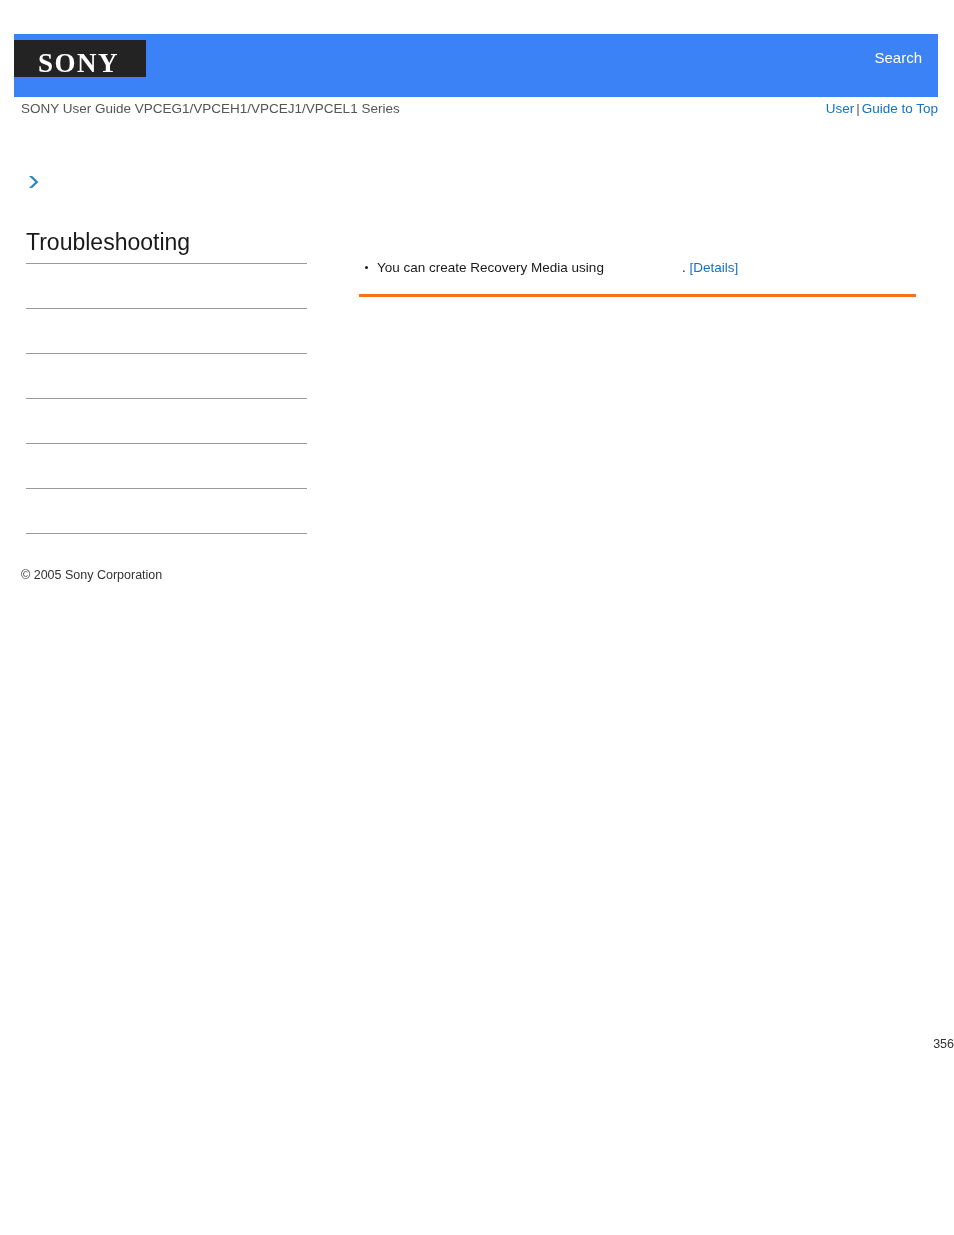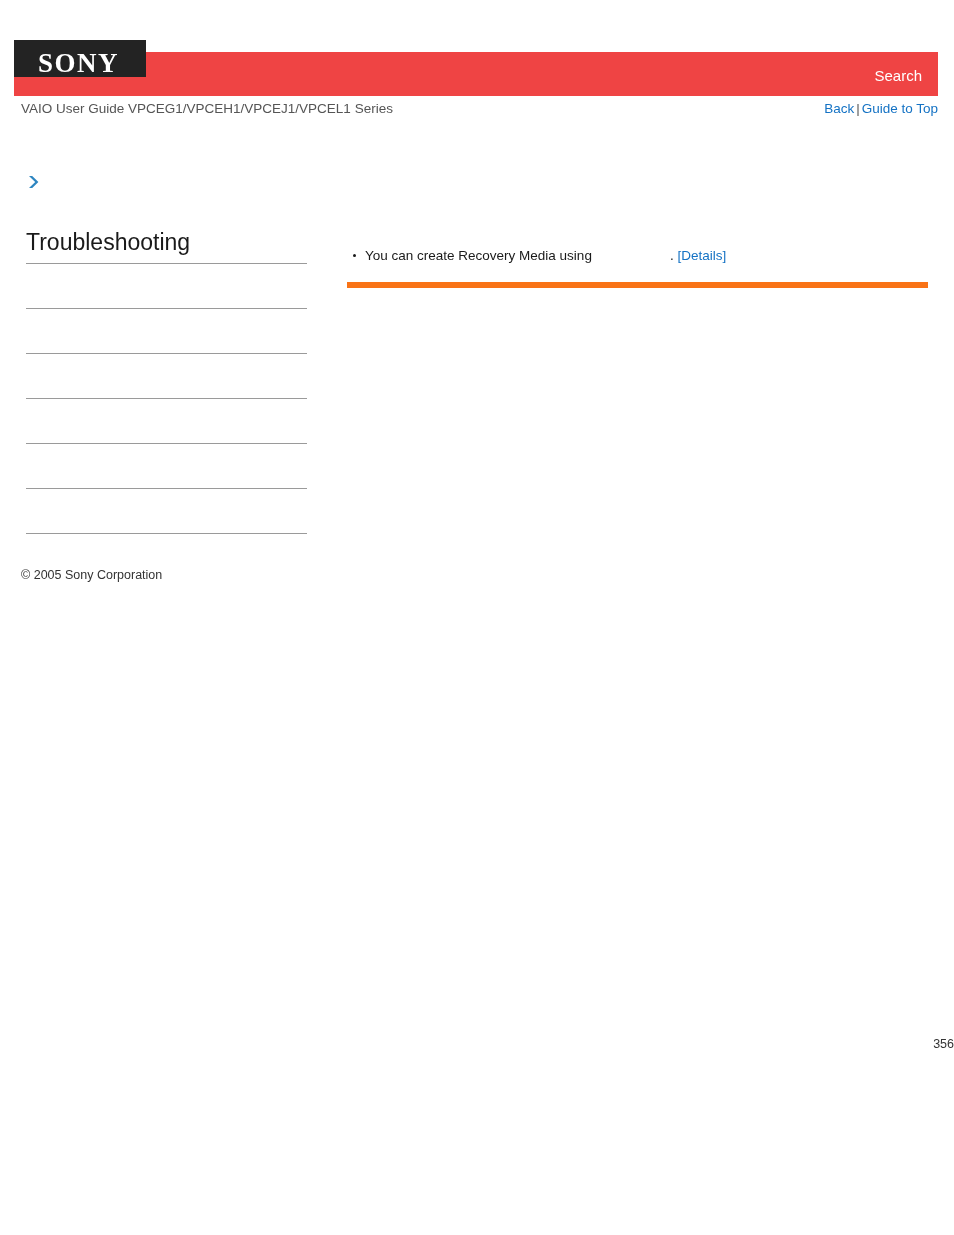--- a/index.html
+++ b/index.html
@@ -23,24 +23,24 @@
     left: 0;
     top: 0;
     width: 954px;
     height: 1235px;
   }
 
   
   .global-header {
     position: absolute;
     left: 14px;
-    top: 52px;
+    top: 34px;
     width: 924px;
-    height: 44px;
-    background: #ef4444;
+    height: 63px;
+    background: #3b82f6;
   }
   .logo-block {
     position: absolute;
     left: 14px;
     top: 40px;
     width: 132px;
     height: 37px;
     background: #232323;
   }
   .sony-logo {
@@ -147,23 +147,23 @@
 
   
   .content {
     position: absolute;
     left: 347px;
     top: 246px;
     width: 581px;
   }
   .content-list {
     list-style: none;
-    margin: 0;
+    margin: 12px;
     padding: 0 0 16px 0;
-    border-bottom: 6px solid #f97316;
+    border-bottom: 3px solid #f97316;
   }
   .content-list li {
     position: relative;
     padding-left: 18px;
     font-size: 13.5px;
     color: #1a1a1a;
     line-height: 1.5;
   }
   .content-list li .bullet-dot {
     position: absolute;
@@ -201,23 +201,23 @@
 
   <div class="global-header">
     <a class="search-link" href="#">Search</a>
   </div>
 
   <div class="logo-block">
     <span class="sony-logo">SONY</span>
   </div>
 
   <div class="sub-header">
-    <span class="guide-title">VAIO User Guide VPCEG1/VPCEH1/VPCEJ1/VPCEL1 Series</span>
+    <span class="guide-title">SONY User Guide VPCEG1/VPCEH1/VPCEJ1/VPCEL1 Series</span>
     <span class="nav-links">
-      <a href="#">Back</a><span class="nav-sep">|</span><a href="#">Guide to Top</a>
+      <a href="#">User</a><span class="nav-sep">|</span><a href="#">Guide to Top</a>
     </span>
   </div>
 
   <div class="arrow-marker">
     <svg width="16" height="16" viewBox="0 0 16 16" aria-hidden="true">
       <path d="M3 2 L9.2 8 L3 14 L6.2 14 L12.4 8 L6.2 2 Z" fill="#2e86c1"></path>
     </svg>
   </div>
 
   <div class="sidebar">

